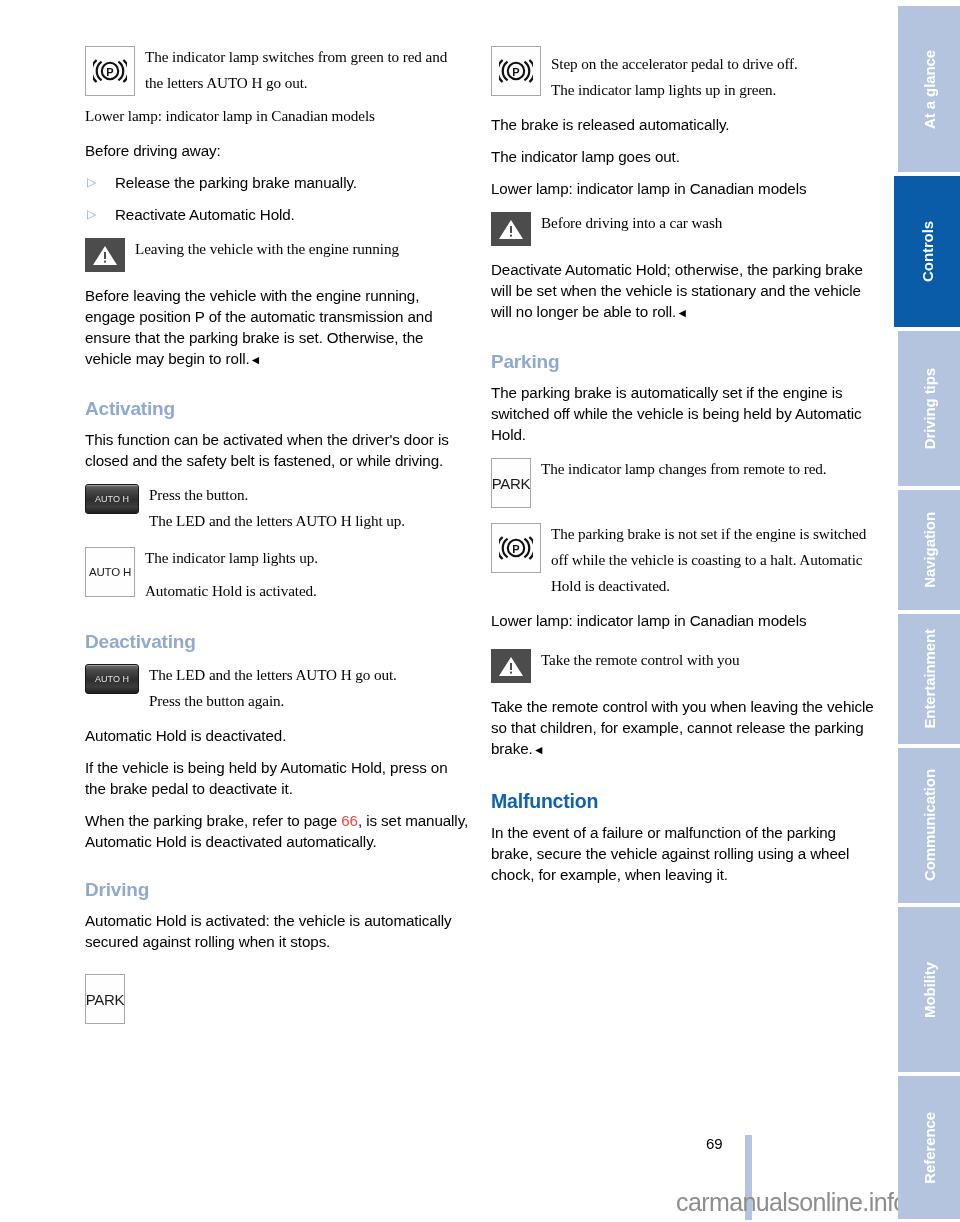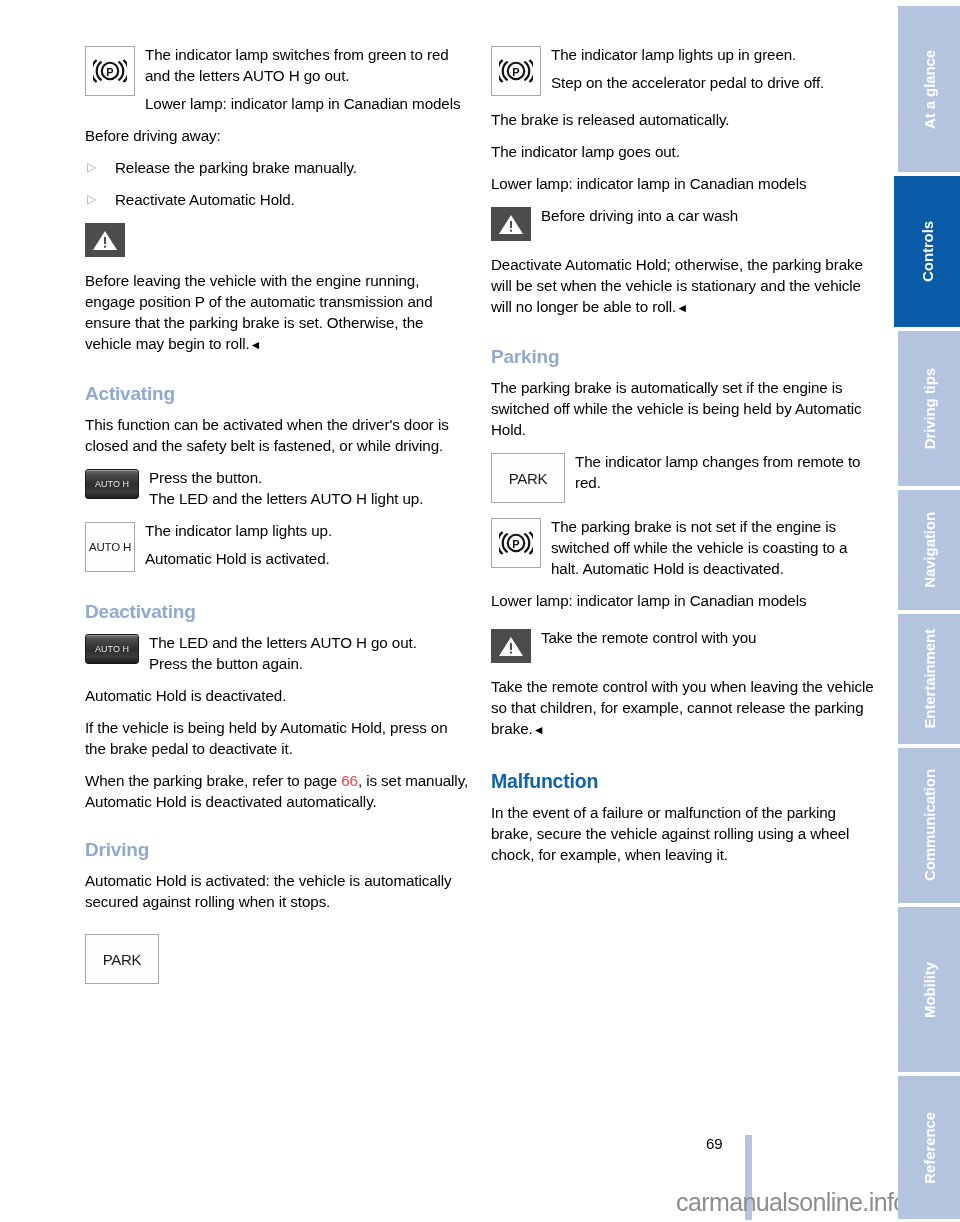--- a/index.html
+++ b/index.html
@@ -93,39 +93,40 @@
   .icon-block {
     margin: 0 0 11px 0;
     overflow: hidden;
   }
   .icon-block .icon-float {
     float: left;
     margin: 2px 10px 2px 0;
   }
   .icon-block .icon-text {
     font-size: 15.2px;
-    line-height: 21px;
+    line-height: 26px;
     letter-spacing: -0.1px;
+    font-family: Liberation Serif, serif;
   }
 
   
   .sym-box {
     width: 50px;
     height: 50px;
     border: 1px solid #a8a8a8;
     background: #fefefe;
     box-sizing: border-box;
     display: flex;
     align-items: center;
     justify-content: center;
   }
   .sym-box svg { display:block; }
 
   .sym-park {
-    width: 74px;
+    width: 40px;
     height: 50px;
     border: 1px solid #a8a8a8;
     background: #fefefe;
     box-sizing: border-box;
     display: flex;
     align-items: center;
     justify-content: center;
     font-size: 15px;
     letter-spacing: -0.3px;
     color: #1a1a1a;
@@ -285,20 +286,21 @@
         </div>
 
         <div class="icon-block">
           <div class="icon-float sym-warn">
             <svg width="26" height="23" viewBox="0 0 26 23" aria-hidden="true">
               <polygon points="13,2 25,21 1,21" fill="#ffffff"></polygon>
               <rect x="12" y="8" width="2" height="7" fill="#4c4c4c"></rect>
               <rect x="12" y="16.6" width="2" height="2" fill="#4c4c4c"></rect>
             </svg>
           </div>
+          <div class="icon-text">Leaving the vehicle with the engine running</div>
         </div>
         <p><span>Before leaving the vehicle with the engine running, engage position P of the automatic transmission and ensure that the parking brake is set. Otherwise, the vehicle may begin to roll.</span><span class="eom">◄</span></p>
 
         <div class="h-sub">Activating</div>
         <p>This function can be activated when the driver's door is closed and the safety belt is fastened, or while driving.</p>
 
         <div class="icon-block">
           <div class="icon-float sym-button">
             <span>AUTO H</span>
           </div>
@@ -344,22 +346,22 @@
           <div class="icon-float sym-box">
             <svg width="34" height="30" viewBox="0 0 34 30" aria-hidden="true">
               <circle cx="17" cy="15" r="8.2" fill="none" stroke="#111" stroke-width="2.1"></circle>
               <text x="17" y="19.6" font-family="Liberation Sans, sans-serif" font-size="11" font-weight="bold" text-anchor="middle" fill="#111">P</text>
               <path d="M8.6 5.6 A11.5 11.5 0 0 0 8.6 24.4" fill="none" stroke="#111" stroke-width="2.2"></path>
               <path d="M3.6 4.0 A14.5 14.5 0 0 0 3.6 26.0" fill="none" stroke="#111" stroke-width="2.2"></path>
               <path d="M25.4 5.6 A11.5 11.5 0 0 1 25.4 24.4" fill="none" stroke="#111" stroke-width="2.2"></path>
               <path d="M30.4 4.0 A14.5 14.5 0 0 1 30.4 26.0" fill="none" stroke="#111" stroke-width="2.2"></path>
             </svg>
           </div>
+          <div class="icon-text" style="margin-top:7px;">Step on the accelerator pedal to drive off.</div>
           <div class="icon-text">The indicator lamp lights up in green.</div>
-          <div class="icon-text" style="margin-top:7px;">Step on the accelerator pedal to drive off.</div>
         </div>
 
         <p>The brake is released automatically.</p>
         <p>The indicator lamp goes out.</p>
         <p>Lower lamp: indicator lamp in Canadian models</p>
 
         <div class="icon-block" style="margin-top:6px;">
           <div class="icon-float sym-warn">
             <svg width="26" height="23" viewBox="0 0 26 23" aria-hidden="true">
               <polygon points="13,2 25,21 1,21" fill="#ffffff"></polygon>

